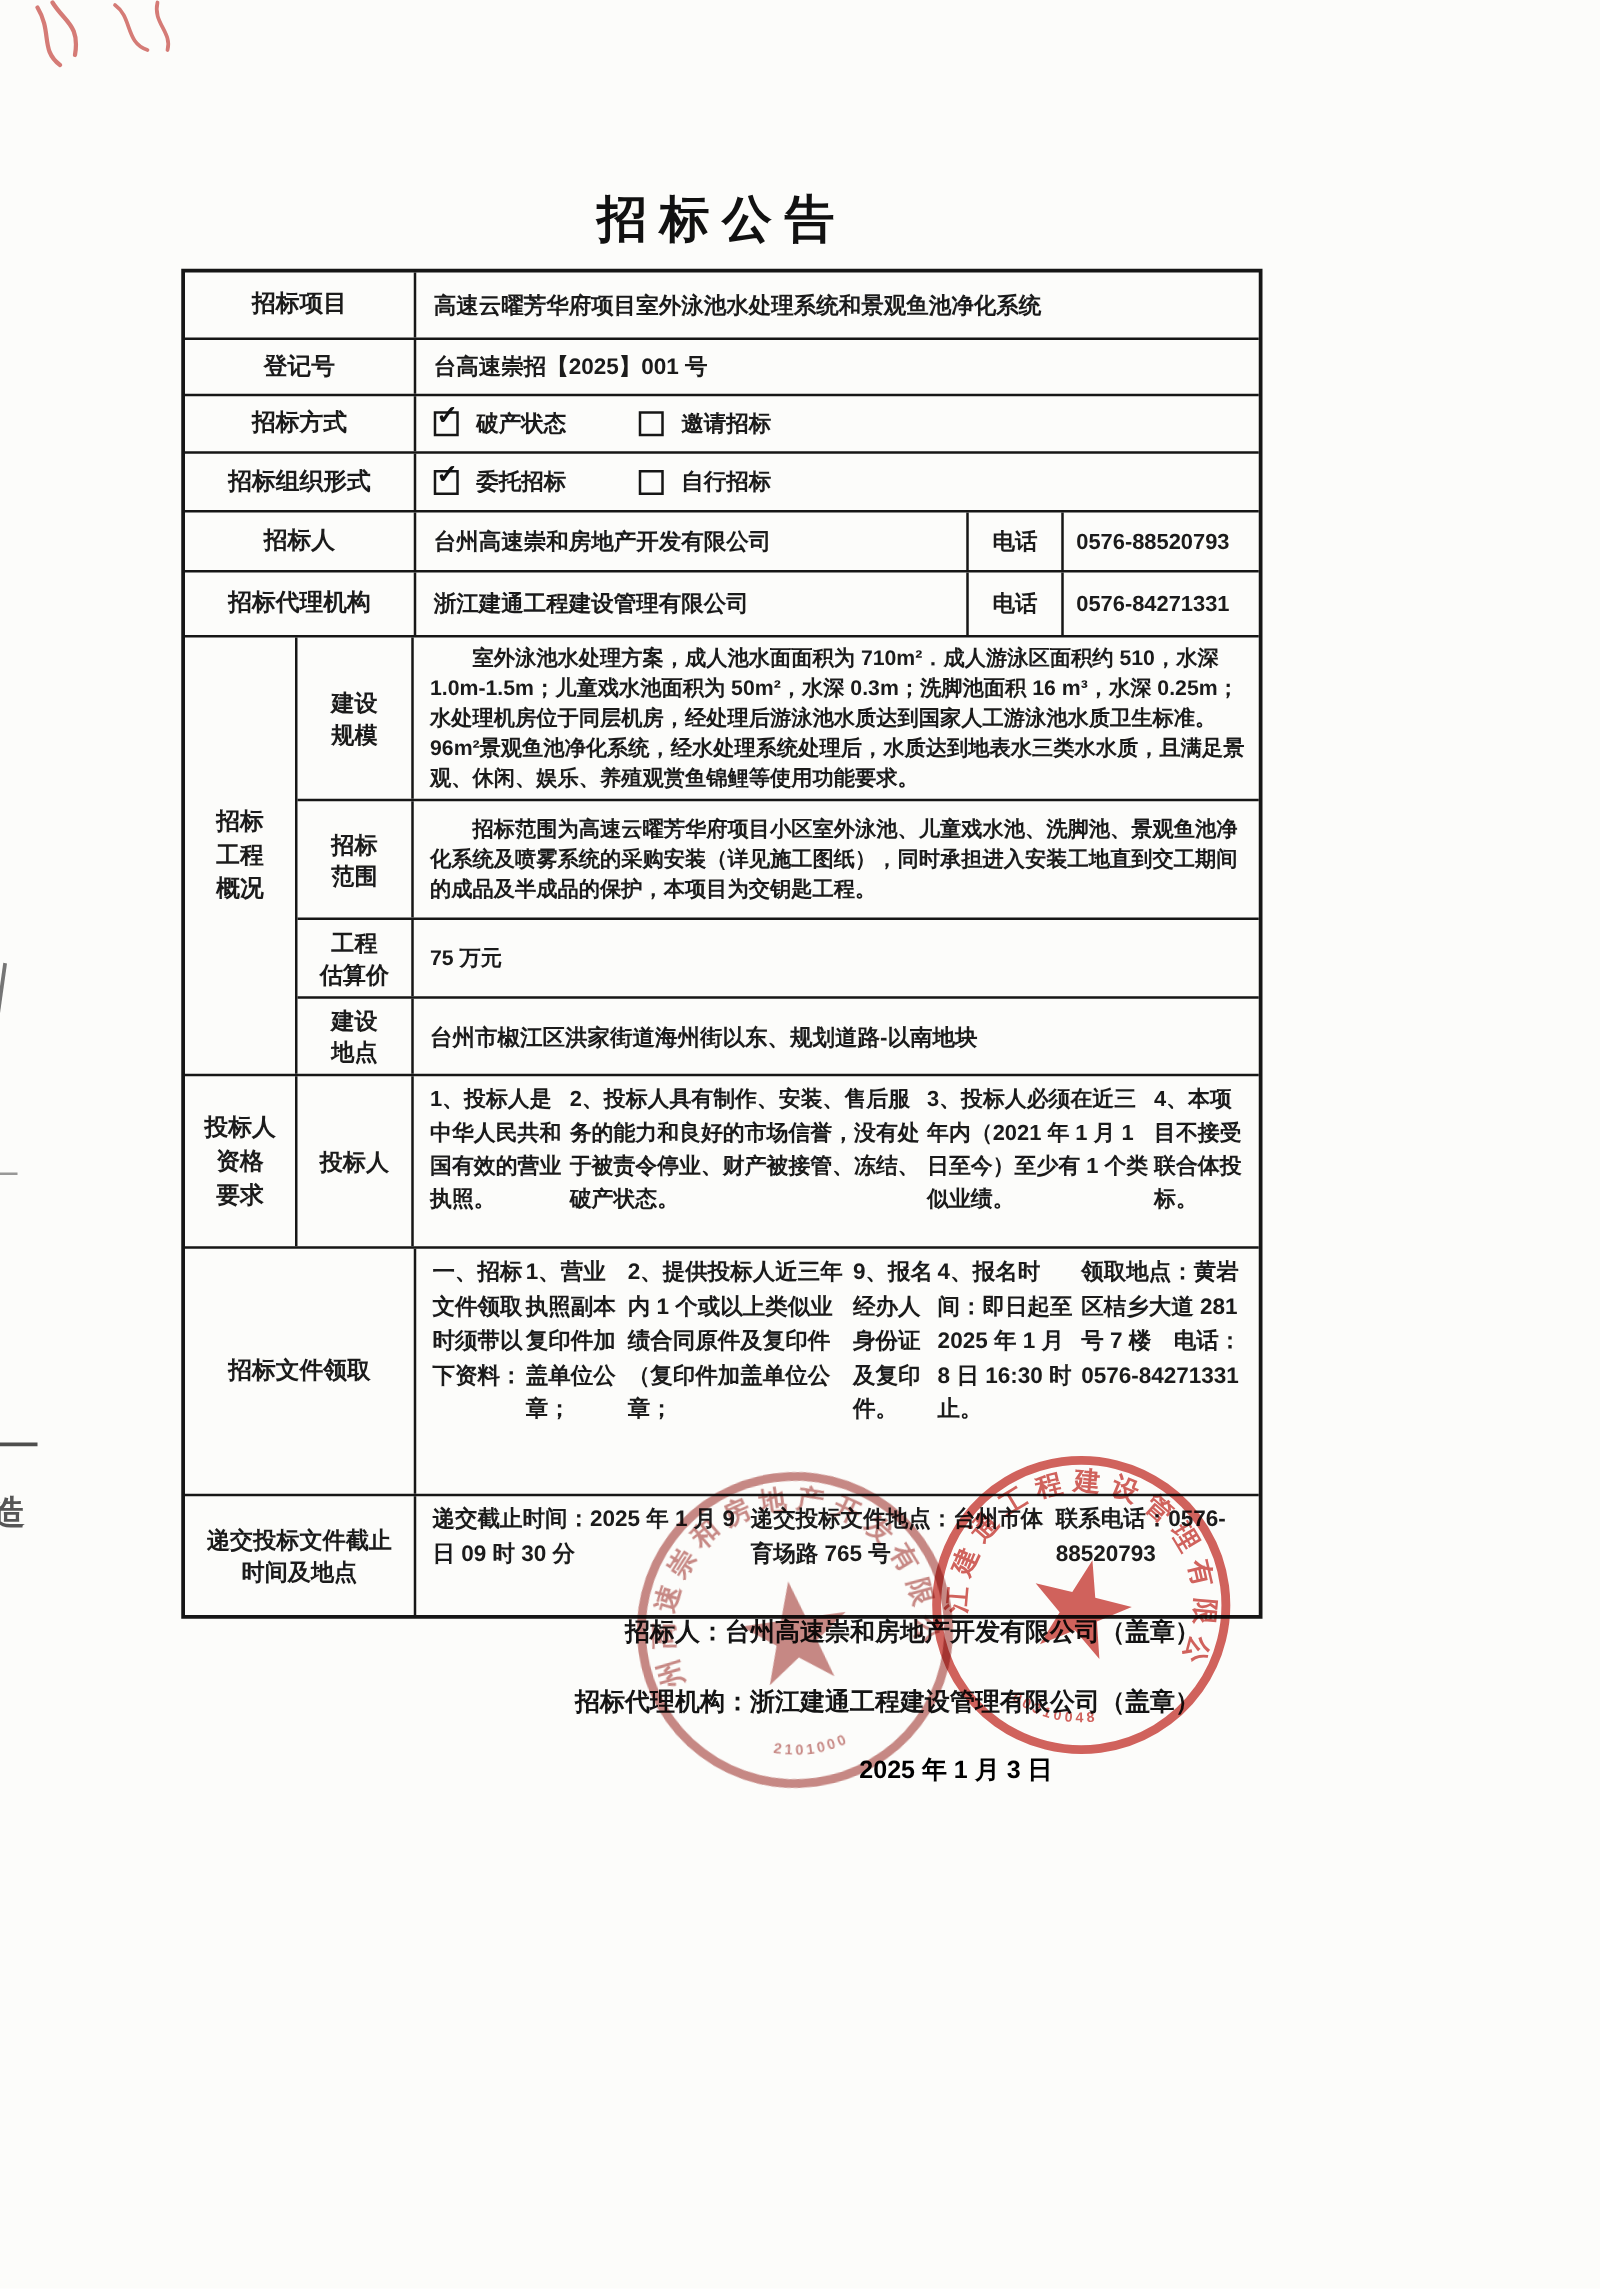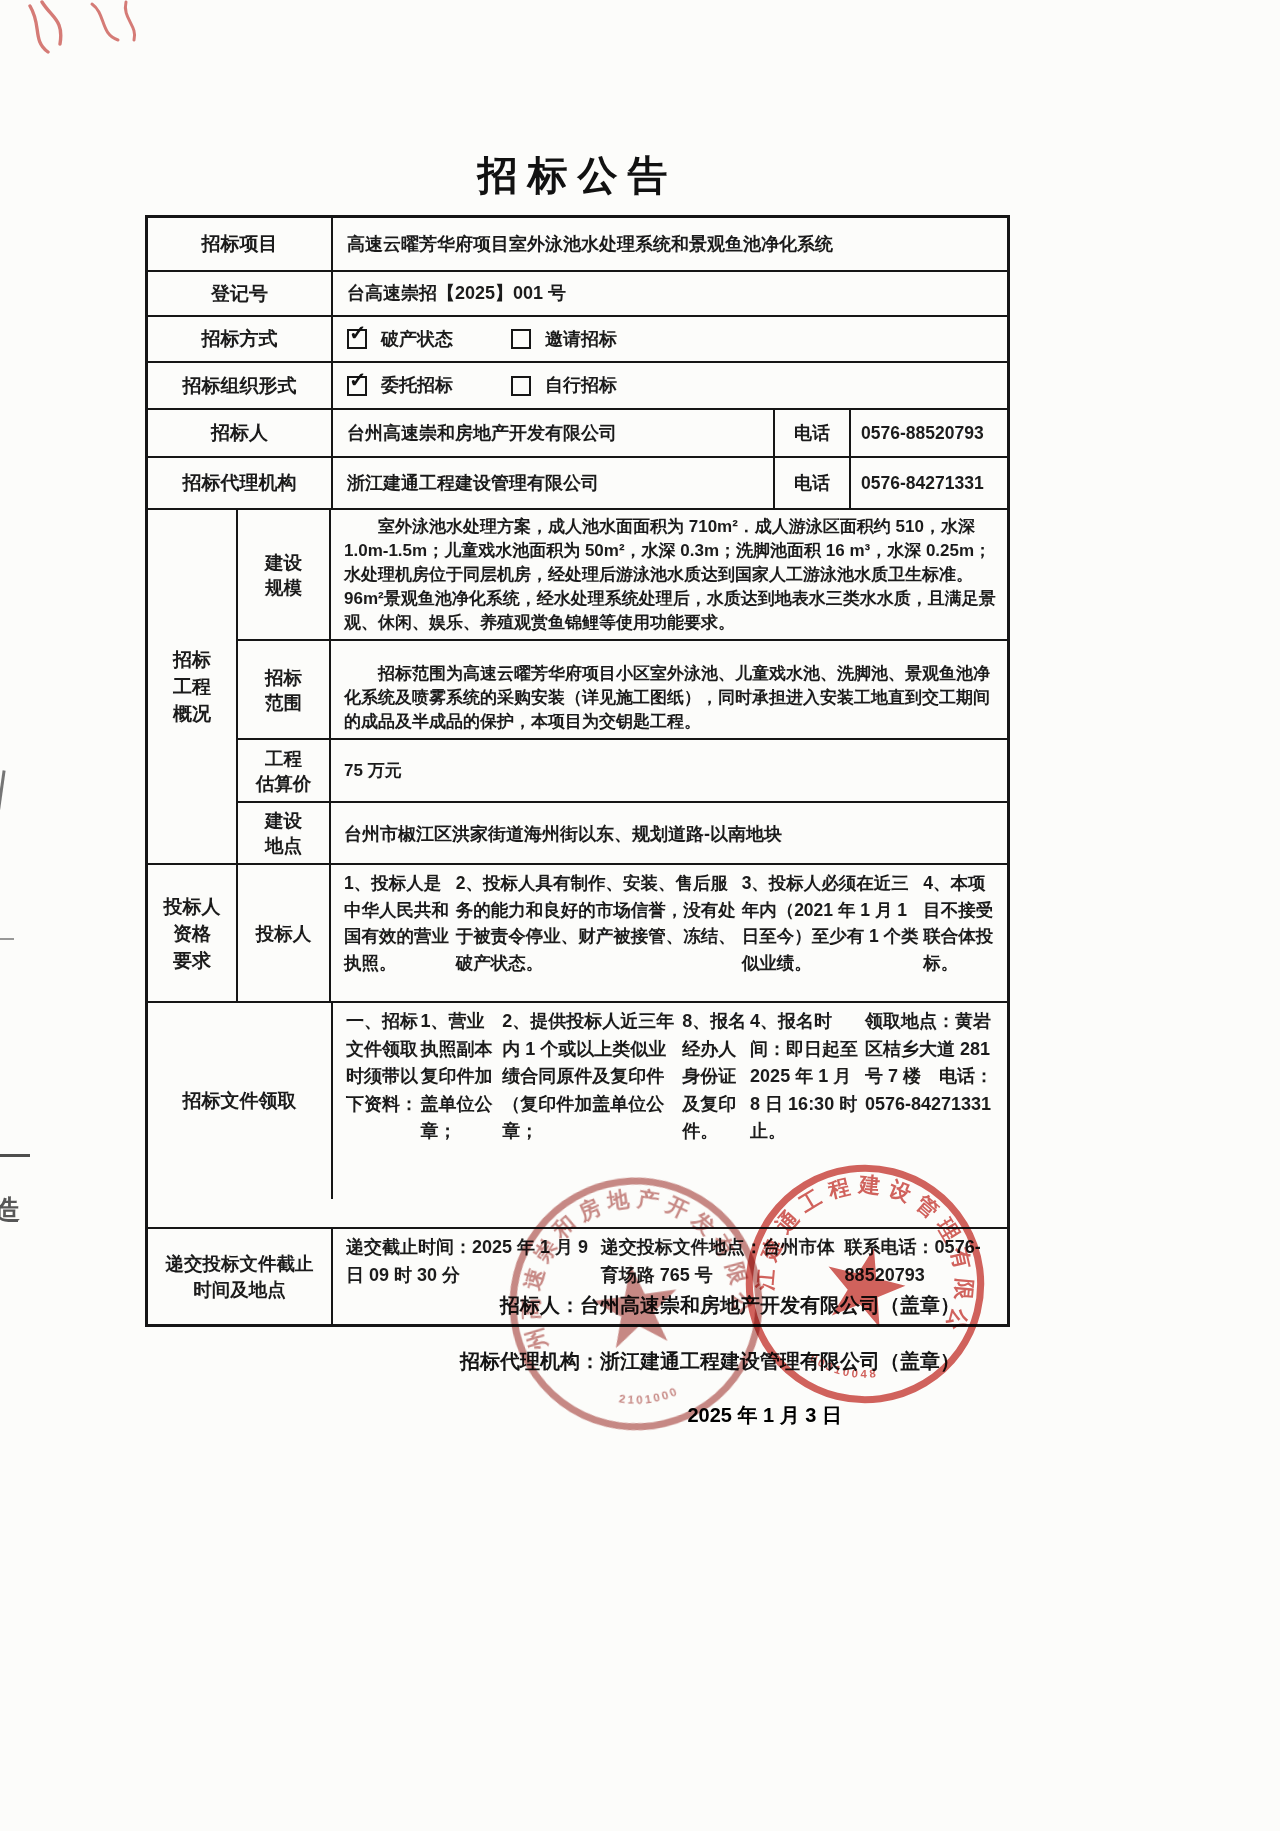--- a/index.html
+++ b/index.html
@@ -81,21 +81,21 @@
   }
   .td-content{
     flex:1; box-sizing:border-box;
     font-size:17px; font-weight:700; line-height:24px;
     padding:5px 10px 4px 13px;
   }
   .td-content.indent{text-indent:2em;}
   .td-content.vcenter{display:flex; align-items:center;}
   .h127{min-height:127px;} .h95{min-height:95px;} .h63{min-height:63px;}
   .h62{min-height:62px;} .h138{min-height:138px;} .h198{min-height:198px;}
-  .h97{min-height:97px;margin-top:28px;}
+  .h97{min-height:97px;}
   .lines{display:flex; flex-direction:row; justify-content:space-between;}
   .lines .ln{font-size:17.5px; font-weight:700; line-height:26.5px;}
   .lines-wide .ln{font-size:18px; line-height:27.5px;}
   
   .sign{
     position:absolute; left:330px; width:630px; text-align:right;
     font-size:20px; font-weight:700; color:#141414;
   }
   .sign1{top:1292px;}
   .sign2{top:1348px;}
@@ -197,21 +197,21 @@
 概况</div>
       <div class="group-inner">
         <div class="sub-tr h127">
           <div class="td-sub">建设
 规模</div>
           <div class="td-content indent">室外泳池水处理方案，成人池水面面积为 710m²．成人游泳区面积约 510，水深 1.0m-1.5m；儿童戏水池面积为 50m²，水深 0.3m；洗脚池面积 16 m³，水深 0.25m；水处理机房位于同层机房，经处理后游泳池水质达到国家人工游泳池水质卫生标准。96m²景观鱼池净化系统，经水处理系统处理后，水质达到地表水三类水水质，且满足景观、休闲、娱乐、养殖观赏鱼锦鲤等使用功能要求。</div>
         </div>
         <div class="sub-tr h95">
           <div class="td-sub">招标
 范围</div>
-          <div class="td-content indent" style="padding-top:21px;">招标范围为高速云曜芳华府项目小区室外泳池、儿童戏水池、洗脚池、景观鱼池净化系统及喷雾系统的采购安装（详见施工图纸），同时承担进入安装工地直到交工期间的成品及半成品的保护，本项目为交钥匙工程。</div>
+          <div class="td-content indent" style="padding-top:11px;">招标范围为高速云曜芳华府项目小区室外泳池、儿童戏水池、洗脚池、景观鱼池净化系统及喷雾系统的采购安装（详见施工图纸），同时承担进入安装工地直到交工期间的成品及半成品的保护，本项目为交钥匙工程。</div>
         </div>
         <div class="sub-tr h63">
           <div class="td-sub">工程
 估算价</div>
           <div class="td-content vcenter">75 万元</div>
         </div>
         <div class="sub-tr h62">
           <div class="td-sub">建设
 地点</div>
           <div class="td-content vcenter" style="font-size:18px;">台州市椒江区洪家街道海州街以东、规划道路-以南地块</div>
@@ -231,21 +231,21 @@
         <div class="ln">4、本项目不接受联合体投标。</div>
       </div>
     </div>
 
     <div class="tr h198">
       <div class="td-label">招标文件领取</div>
       <div class="td-content lines lines-wide">
         <div class="ln">一、招标文件领取时须带以下资料：</div>
         <div class="ln">1、营业执照副本复印件加盖单位公章；</div>
         <div class="ln">2、提供投标人近三年内 1 个或以上类似业绩合同原件及复印件（复印件加盖单位公章；</div>
-        <div class="ln">8、报名经办人身份证及复印件。</div>
+        <div class="ln">9、报名经办人身份证及复印件。</div>
         <div class="ln">4、报名时间：即日起至 2025 年 1 月 8 日 16:30 时止。</div>
         <div class="ln">领取地点：黄岩区桔乡大道 281 号 7 楼　电话：0576-84271331</div>
       </div>
     </div>
 
     <div class="tr h97">
       <div class="td-label" style="font-size:18.5px;">递交投标文件截止
 时间及地点</div>
       <div class="td-content lines lines-wide">
         <div class="ln">递交截止时间：2025 年 1 月 9 日 09 时 30 分</div>

